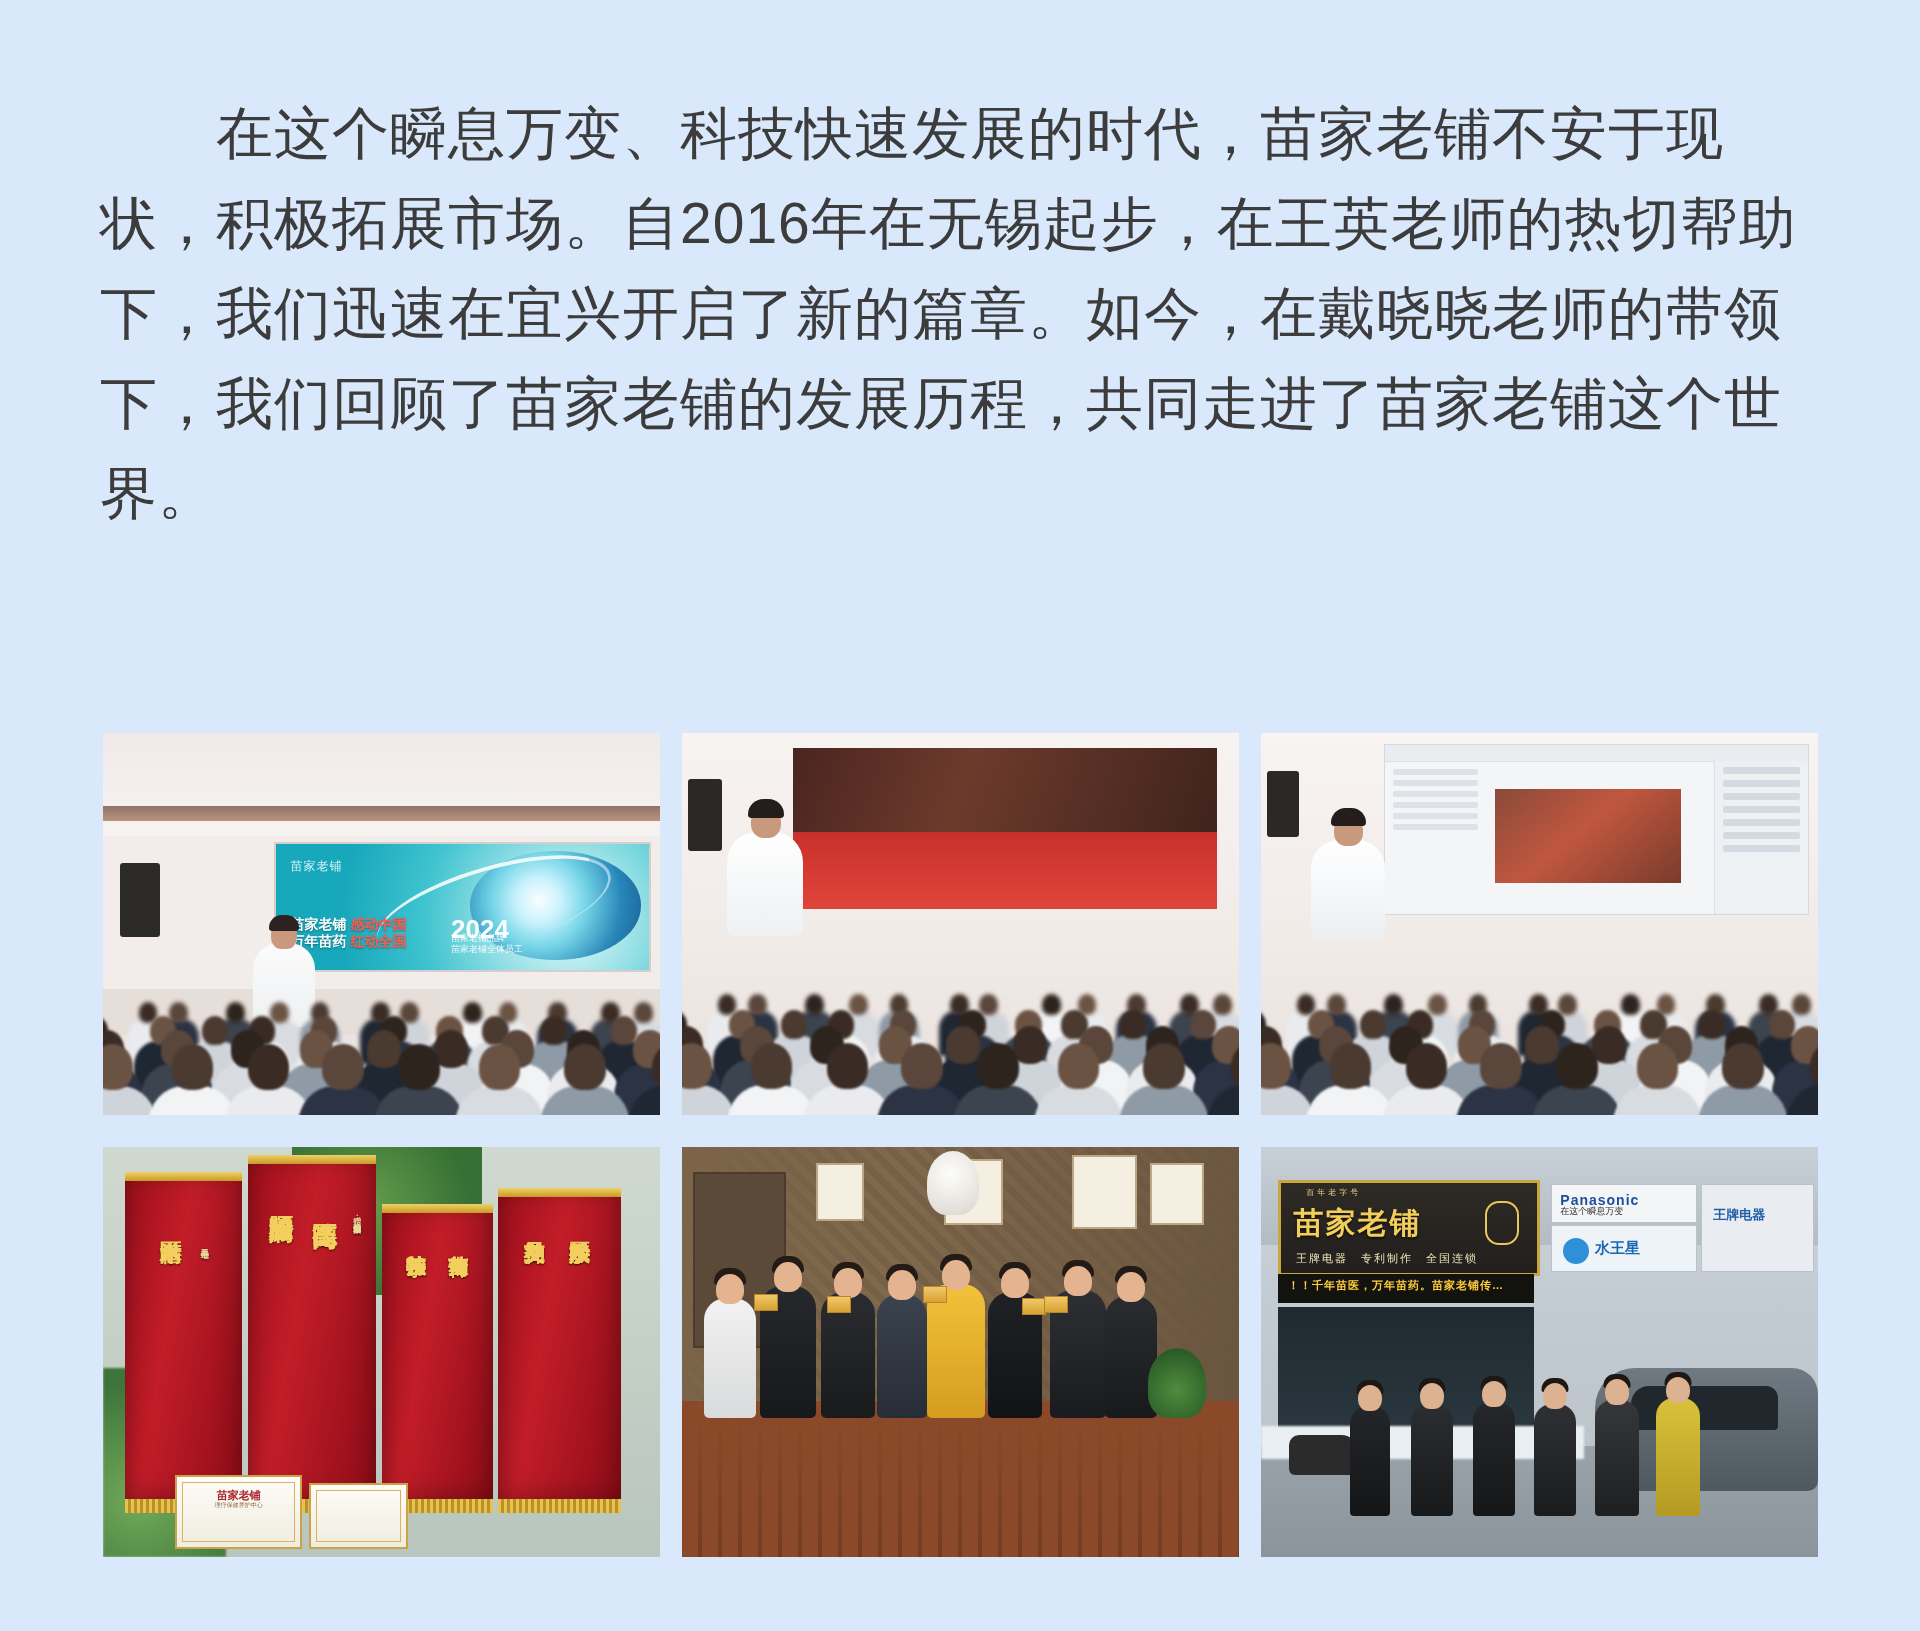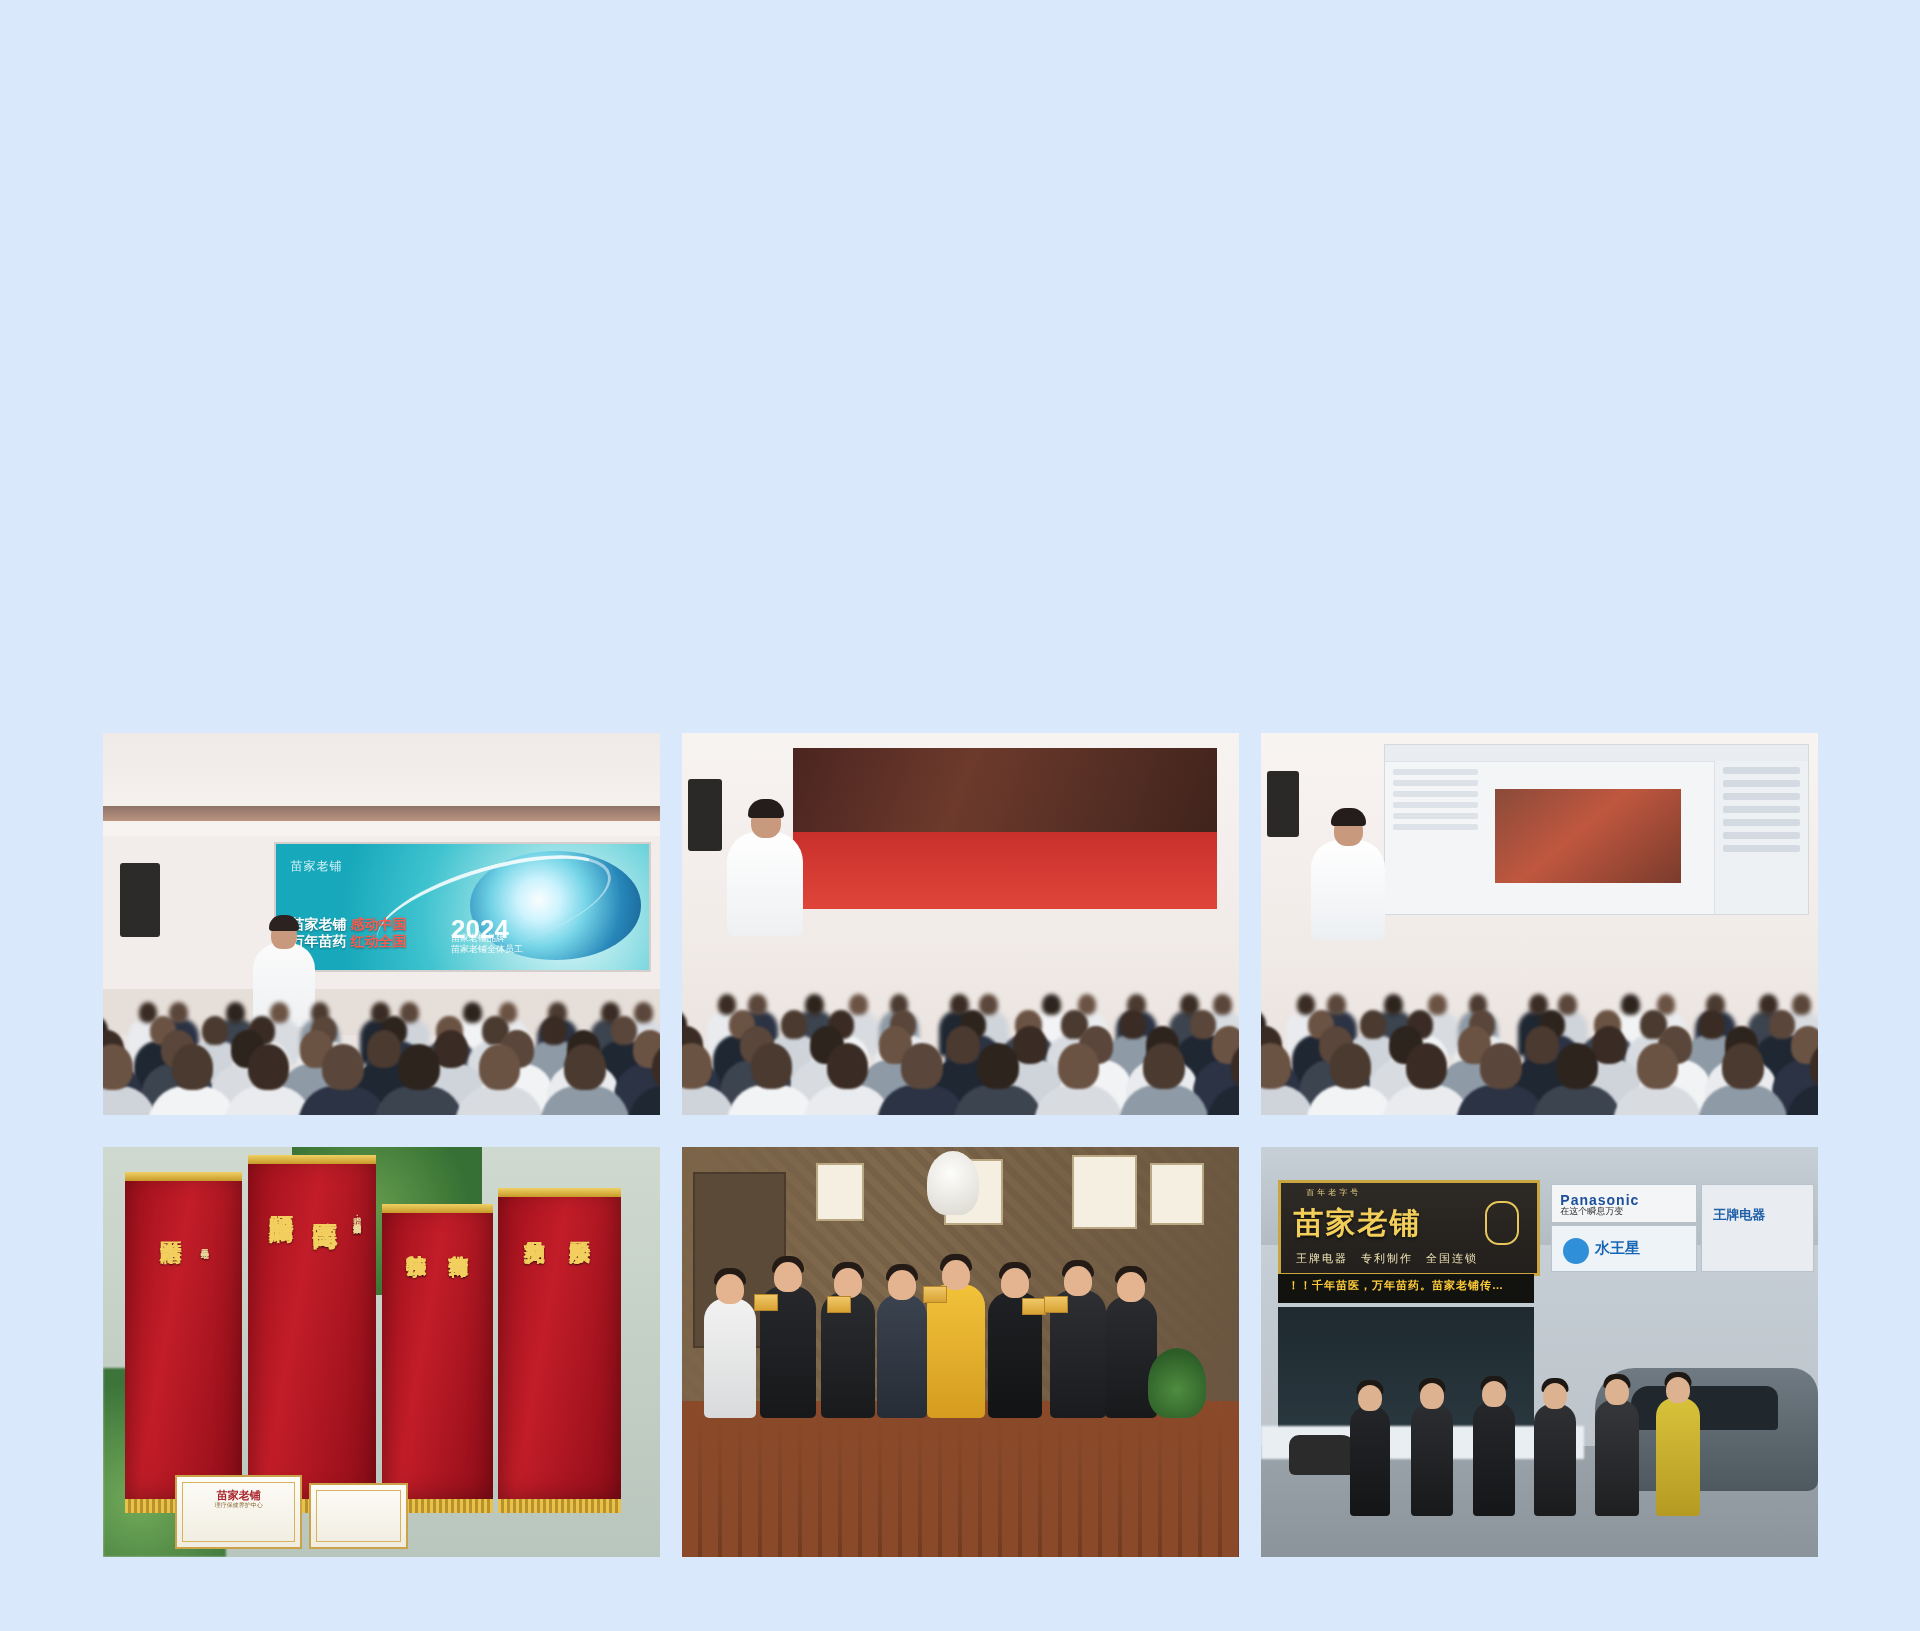--- a/index.html
+++ b/index.html
@@ -190,20 +190,23 @@
   .p6 .bike{position:absolute;left:5%;bottom:20%;width:70px;height:40px;background:#2b2b2b;border-radius:10px 18px 6px 6px;}
   .p6 .guy{position:absolute;bottom:10%;border-radius:18px 18px 4px 4px;}
   .p6 .guy .h{position:absolute;left:50%;transform:translateX(-50%);top:-21px;width:24px;height:26px;background:#dcb291;border-radius:50% 50% 42% 42%;}
   .p6 .guy .hr{position:absolute;left:50%;transform:translateX(-50%);top:-26px;width:27px;height:14px;background:#1d1814;border-radius:13px 13px 3px 3px;}
 </style>
 </head>
 <body>
 
 <div class="page">
 
+  <div class="article">
+    <p>　　在这个瞬息万变、科技快速发展的时代，苗家老铺不安于现状，积极拓展市场。自2016年在无锡起步，在王英老师的热切帮助下，我们迅速在宜兴开启了新的篇章。如今，在戴晓晓老师的带领下，我们回顾了苗家老铺的发展历程，共同走进了苗家老铺这个世界。</p>
+  </div>
 
   <div class="grid">
 
     <div class="photo p1">
       <div class="ceiling"></div>
       <div class="ceilband"></div>
       <div class="wall"></div>
       <div class="spk"></div>
       <div class="screen">
         <div class="globe"></div>

